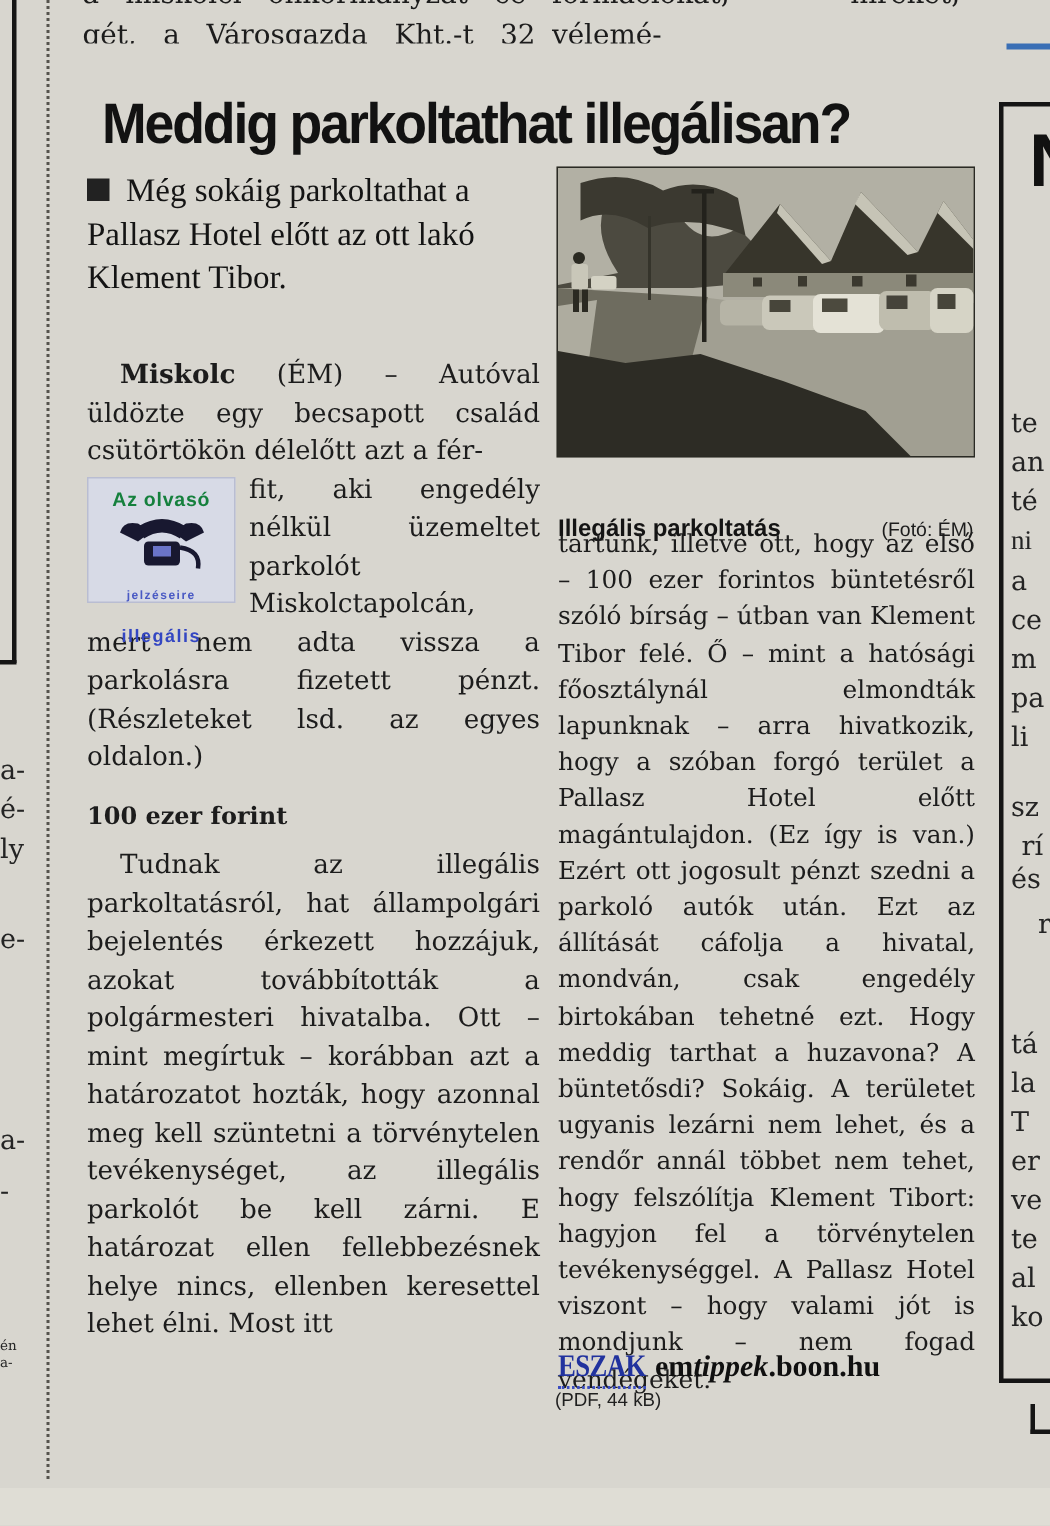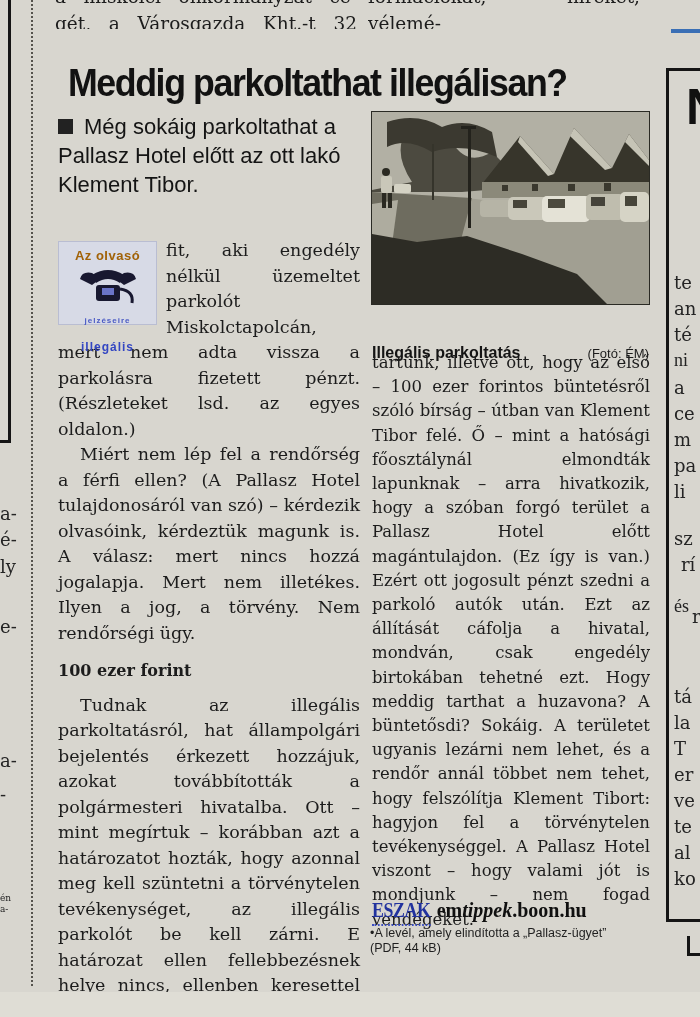--- a/index.html
+++ b/index.html
@@ -24,39 +24,39 @@
   
   .headline {
     font-family:"Liberation Sans", sans-serif;
     font-weight:700; font-size:38px; letter-spacing:-1.5px;
     color:#121212; white-space:nowrap;
     transform:scaleX(0.94); transform-origin:left top;
   }
 
   
   .lead {
-    font-family:Liberation Sans, sans-serif;
+    font-family:Liberation Serif, serif;
     font-size:22px; line-height:29px; color:#141414; width:300px;
   }
   .lead-square { display:inline-block; width:15px; height:15px; background:#222; margin-right:11px; }
 
   
   .bodycol { font-size:17.5px; line-height:25.5px; text-align:justify; }
   .bodycol p { text-indent:22px; }
   .bodycol p.noindent { text-indent:0; }
   .city { font-weight:700; }
   .subhead { font-weight:700; font-size:16px; text-indent:0 !important; margin:12px 0 9px 0; }
 
   
   .reader-icon {
     float:left; width:99px; height:84px; margin:3px 9px 2px 0;
     background:#d7dae6; border:1px solid #b9bdd2; position:relative;
     font-family:"Liberation Sans", sans-serif; text-align:center;
   }
-  .reader-icon .ri-top { font-size:13px; font-weight:700; color:#a16207; letter-spacing:0.5px; }
+  .reader-icon .ri-top { font-size:13px; font-weight:700; color:#15803d; letter-spacing:0.5px; }
   .reader-icon .ri-mid { font-size:8px; font-weight:700; color:#4a5ac4; letter-spacing:1px; }
   .reader-icon .ri-bottom { font-size:12px; font-weight:700; color:#3346c2; letter-spacing:1px; }
   .reader-icon svg { display:block; margin:-2px auto; }
 
   
   .photo { border:1px solid #2a2a24; background:#b5b3a8; }
   .caption-row { display:flex; justify-content:space-between; align-items:baseline; width:277px;
     font-family:"Liberation Sans", sans-serif; }
   .caption { font-weight:700; font-size:16px; color:#141414; }
   .credit { font-size:13px; color:#1c1c1c; }
@@ -105,21 +105,21 @@
 <span class="frag" style="left:674px; top:298px;">an</span>
 <span class="frag" style="left:674px; top:324px;">té</span>
 <span class="frag" style="left:674px; top:350px;font-family:Liberation Serif, serif;">ni</span>
 <span class="frag" style="left:674px; top:377px;">a</span>
 <span class="frag" style="left:674px; top:403px;">ce</span>
 <span class="frag" style="left:674px; top:429px;">m</span>
 <span class="frag" style="left:674px; top:455px;">pa</span>
 <span class="frag" style="left:674px; top:481px;">li</span>
 <span class="frag" style="left:674px; top:528px;">sz</span>
 <span class="frag" style="left:681px; top:554px;">rí</span>
-<span class="frag" style="left:674px; top:596px;font-family:Liberation Serif, serif;">és</span>
+<span class="frag" style="left:674px; top:576px;">és</span>
 <span class="frag" style="left:692px; top:606px;">re</span>
 <span class="frag" style="left:674px; top:686px;">tá</span>
 <span class="frag" style="left:674px; top:712px;">la</span>
 <span class="frag" style="left:674px; top:738px;">T</span>
 <span class="frag" style="left:674px; top:764px;">er</span>
 <span class="frag" style="left:674px; top:790px;">ve</span>
 <span class="frag" style="left:674px; top:816px;">te</span>
 <span class="frag" style="left:674px; top:842px;">al</span>
 <span class="frag" style="left:674px; top:868px;">ko</span>
 
@@ -132,37 +132,37 @@
 <span class="frag sm" style="left:0; top:893px;">én</span>
 <span class="frag sm" style="left:0; top:904px;">a-</span>
 
 <h1 class="abs headline" style="left:68px; top:62px;">Meddig parkoltathat illegálisan?</h1>
 
 <div class="abs lead" style="left:58px; top:112px;">
   <span class="lead-square"></span><span>Még sokáig parkoltat­hat a Pallasz Hotel előtt az ott lakó Kle­ment Tibor.</span>
 </div>
 
 <div class="abs bodycol" style="left:58px; top:238px; width:302px;">
+  <p><span class="city">Miskolc</span><span> (ÉM) – Autóval üldözte egy becsapott család csütörtökön délelőtt azt a fér-</span></p>
   <p class="noindent">
     <span class="reader-icon">
       <span class="ri-top">Az olvasó</span>
       <svg width="72" height="40" viewBox="0 0 72 40">
         <path d="M8 12 Q10 4 20 6 L26 10 Q28 13 24 15 L20 18 Z" fill="#181830"></path>
         <path d="M64 12 Q62 4 52 6 L46 10 Q44 13 48 15 L52 18 Z" fill="#181830"></path>
         <path d="M20 8 Q36 -2 52 8 L48 16 Q36 8 24 16 Z" fill="#181830"></path>
         <rect x="24" y="18" width="24" height="16" rx="3" fill="#181830"></rect>
         <rect x="30" y="21" width="12" height="7" fill="#6a74c8"></rect>
         <path d="M48 22 Q62 24 60 36" stroke="#181830" stroke-width="3" fill="none"></path>
       </svg>
       <span class="ri-mid">jelzéseire</span><br>
       <span class="ri-bottom">illegális</span>
     </span>
     <span>fit, aki engedély nélkül üzemeltet parkolót Miskolctapolcán, mert nem adta vissza a parkolásra fizetett pénzt. (Részleteket lsd. az egyes oldalon.)</span>
   </p>
-  <p>Miért nem lép fel a rendőrség a férfi ellen? (A Pallasz Hotel tulajdonosáról van szó) – kérdezik olvasóink, kérdeztük magunk is. A válasz: mert nincs hozzá jogalapja. Mert nem illetékes. Ilyen a jog, a törvény. Nem rendőrségi ügy.</p>
   <p class="subhead">100 ezer forint</p>
   <p>Tudnak az illegális parkoltatásról, hat állampolgári bejelentés érkezett hozzájuk, azokat továbbították a polgármesteri hivatalba. Ott – mint megírtuk – korábban azt a határozatot hozták, hogy azonnal meg kell szüntetni a törvénytelen tevékenységet, az illegális parkolót be kell zárni. E határozat ellen fellebbezésnek helye nincs, ellenben keresettel lehet élni. Most itt</p>
 </div>
 
 <div class="abs photo" style="left:371px; top:111px; width:279px; height:194px;">
   <svg width="277" height="192" viewBox="0 0 277 192">
     <rect x="0" y="0" width="277" height="90" fill="#b2b0a4"></rect>
     <path d="M0,0 L0,78 L40,70 Q20,40 35,18 Q60,45 80,30 Q95,55 120,40 L140,60 L150,75 L90,80 L0,80 Z" fill="#4c4a40"></path>
     <path d="M15,10 Q45,0 70,15 Q95,5 120,20 L125,45 Q90,30 60,40 Q35,25 15,35 Z" fill="#3b3930"></path>
     <path d="M110,72 L148,24 L182,62 L202,16 L240,56 L257,22 L277,48 L277,84 L110,84 Z" fill="#37352b"></path>
@@ -205,18 +205,17 @@
 
 <div class="abs rightcol" style="left:372px; top:351px; width:278px;">
   <p class="noindent">tartunk, illetve ott, hogy az első – 100 ezer forintos büntetésről szóló bírság – útban van Klement Tibor felé. Ő – mint a hatósági főosztálynál elmondták lapunknak – arra hivatkozik, hogy a szóban forgó terület a Pallasz Hotel előtt magántulajdon. (Ez így is van.) Ezért ott jogosult pénzt szedni a parkoló autók után. Ezt az állítását cáfolja a hivatal, mondván, csak engedély birtokában tehetné ezt. Hogy meddig tarthat a huzavona? A büntetősdi? Sokáig. A területet ugyanis lezárni nem lehet, és a rendőr annál többet nem tehet, hogy felszólítja Klement Tibort: hagyjon fel a törvénytelen tevékenységgel. A Pallasz Hotel viszont – hogy valami jót is mondjunk – nem fogad vendégeket.</p>
 </div>
 
 <div class="abs footer-row" style="left:372px; top:898px;">
   <span class="logo">ESZAK</span>
   <span class="site"><span>em</span><span class="it">tippek</span><span>.boon.hu</span></span>
 </div>
 <div class="abs pdf-note" style="left:370px; top:926px; width:290px;">
-  <div>•A levél, amely elindította a „Pallasz-ügyet”</div>
   <div>(PDF, 44 kB)</div>
 </div>
 
 <div class="abs" style="left:687px; top:936px; width:13px; height:20px; border-left:3px solid #151515; border-bottom:3px solid #151515;"></div>
 <div class="abs bottom-strip" style="left:0; top:992px; width:700px; height:25px;"></div>
 
 </body></html>

